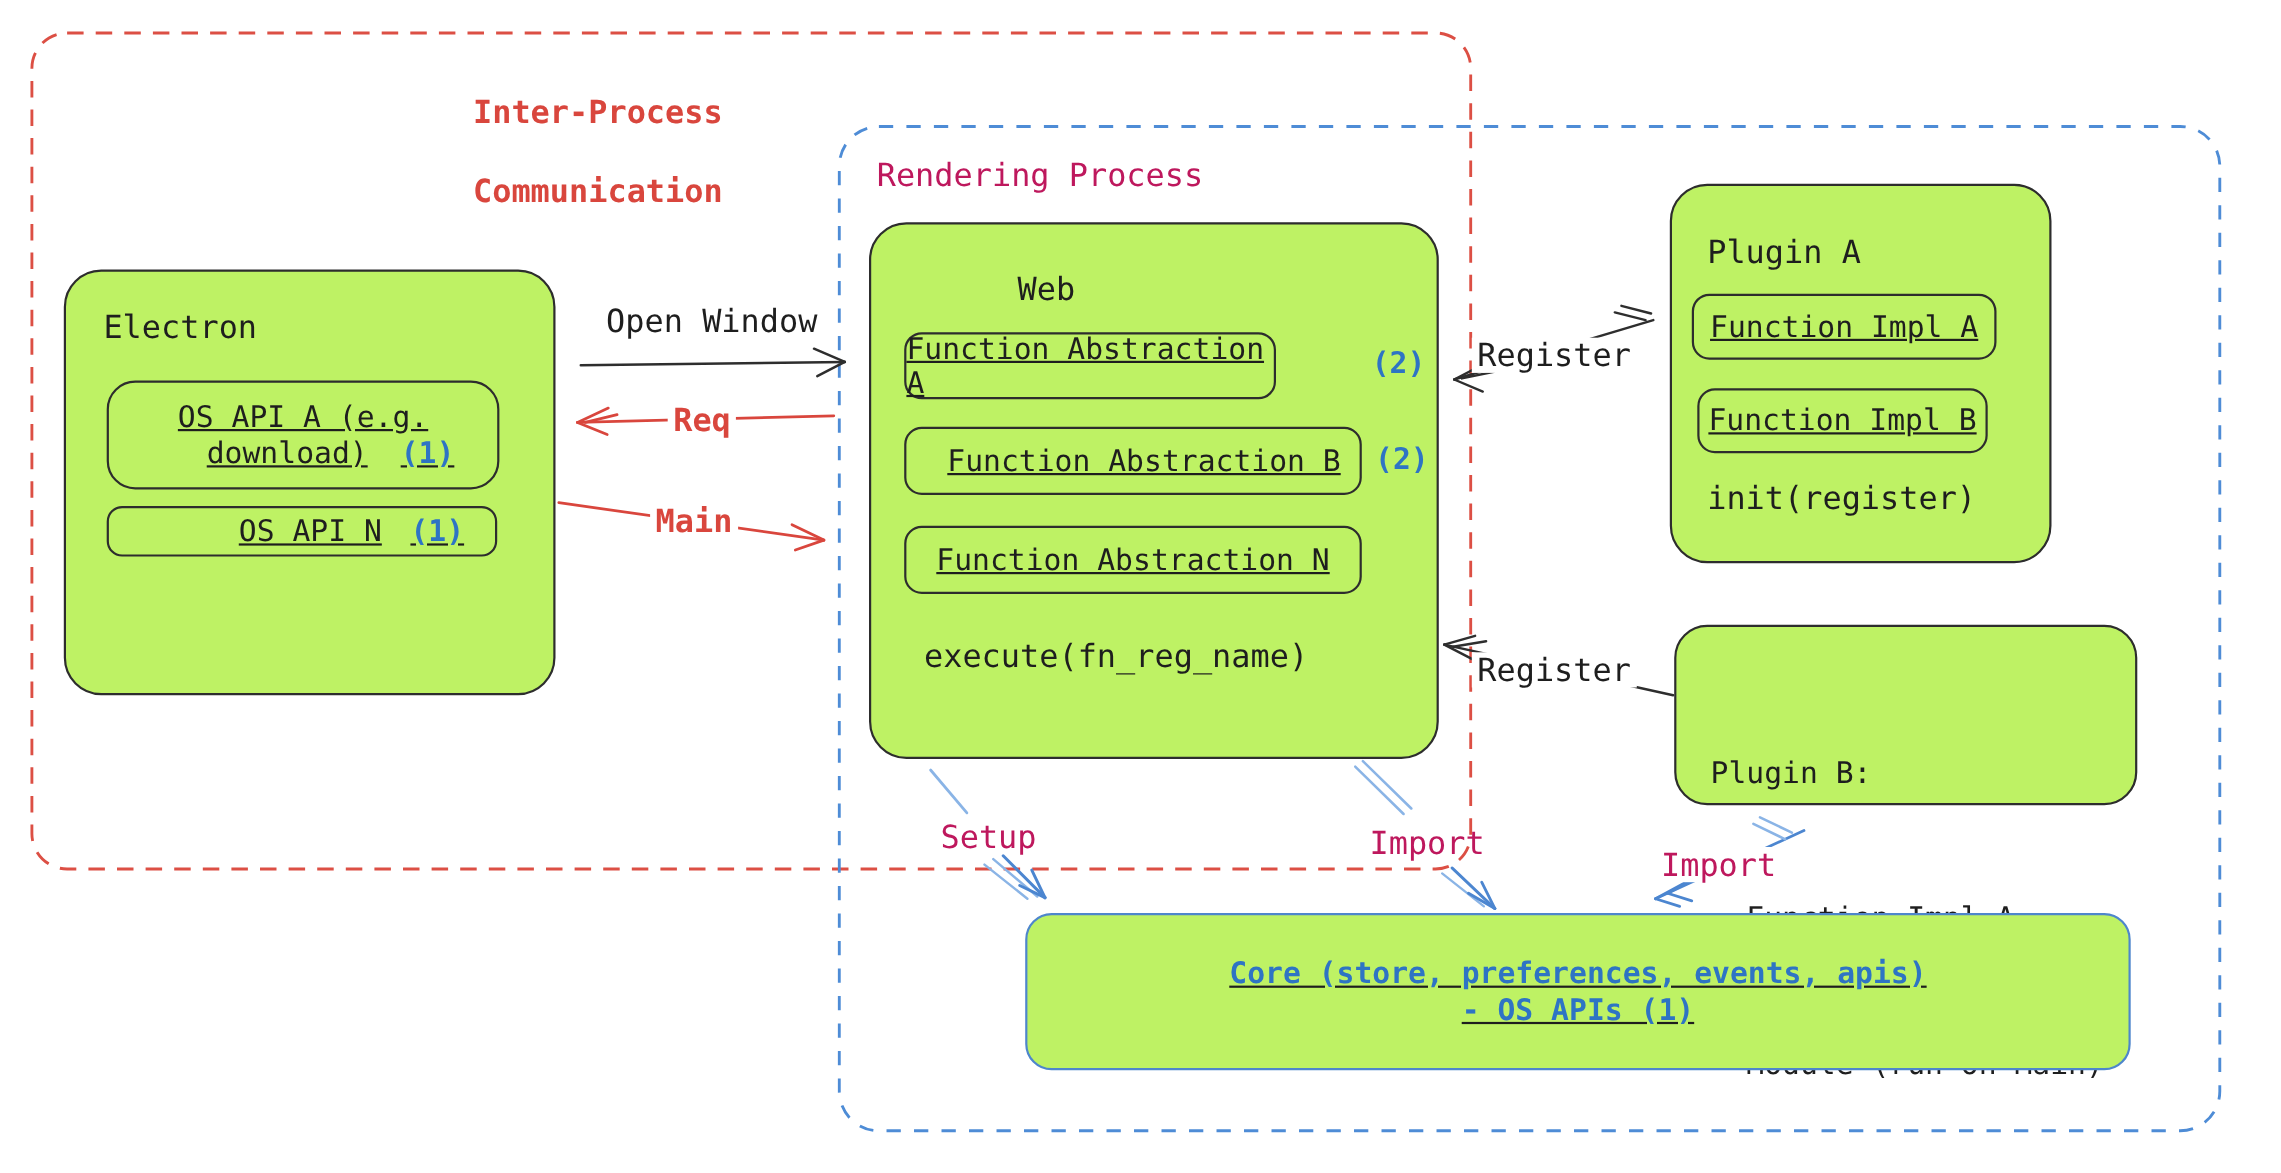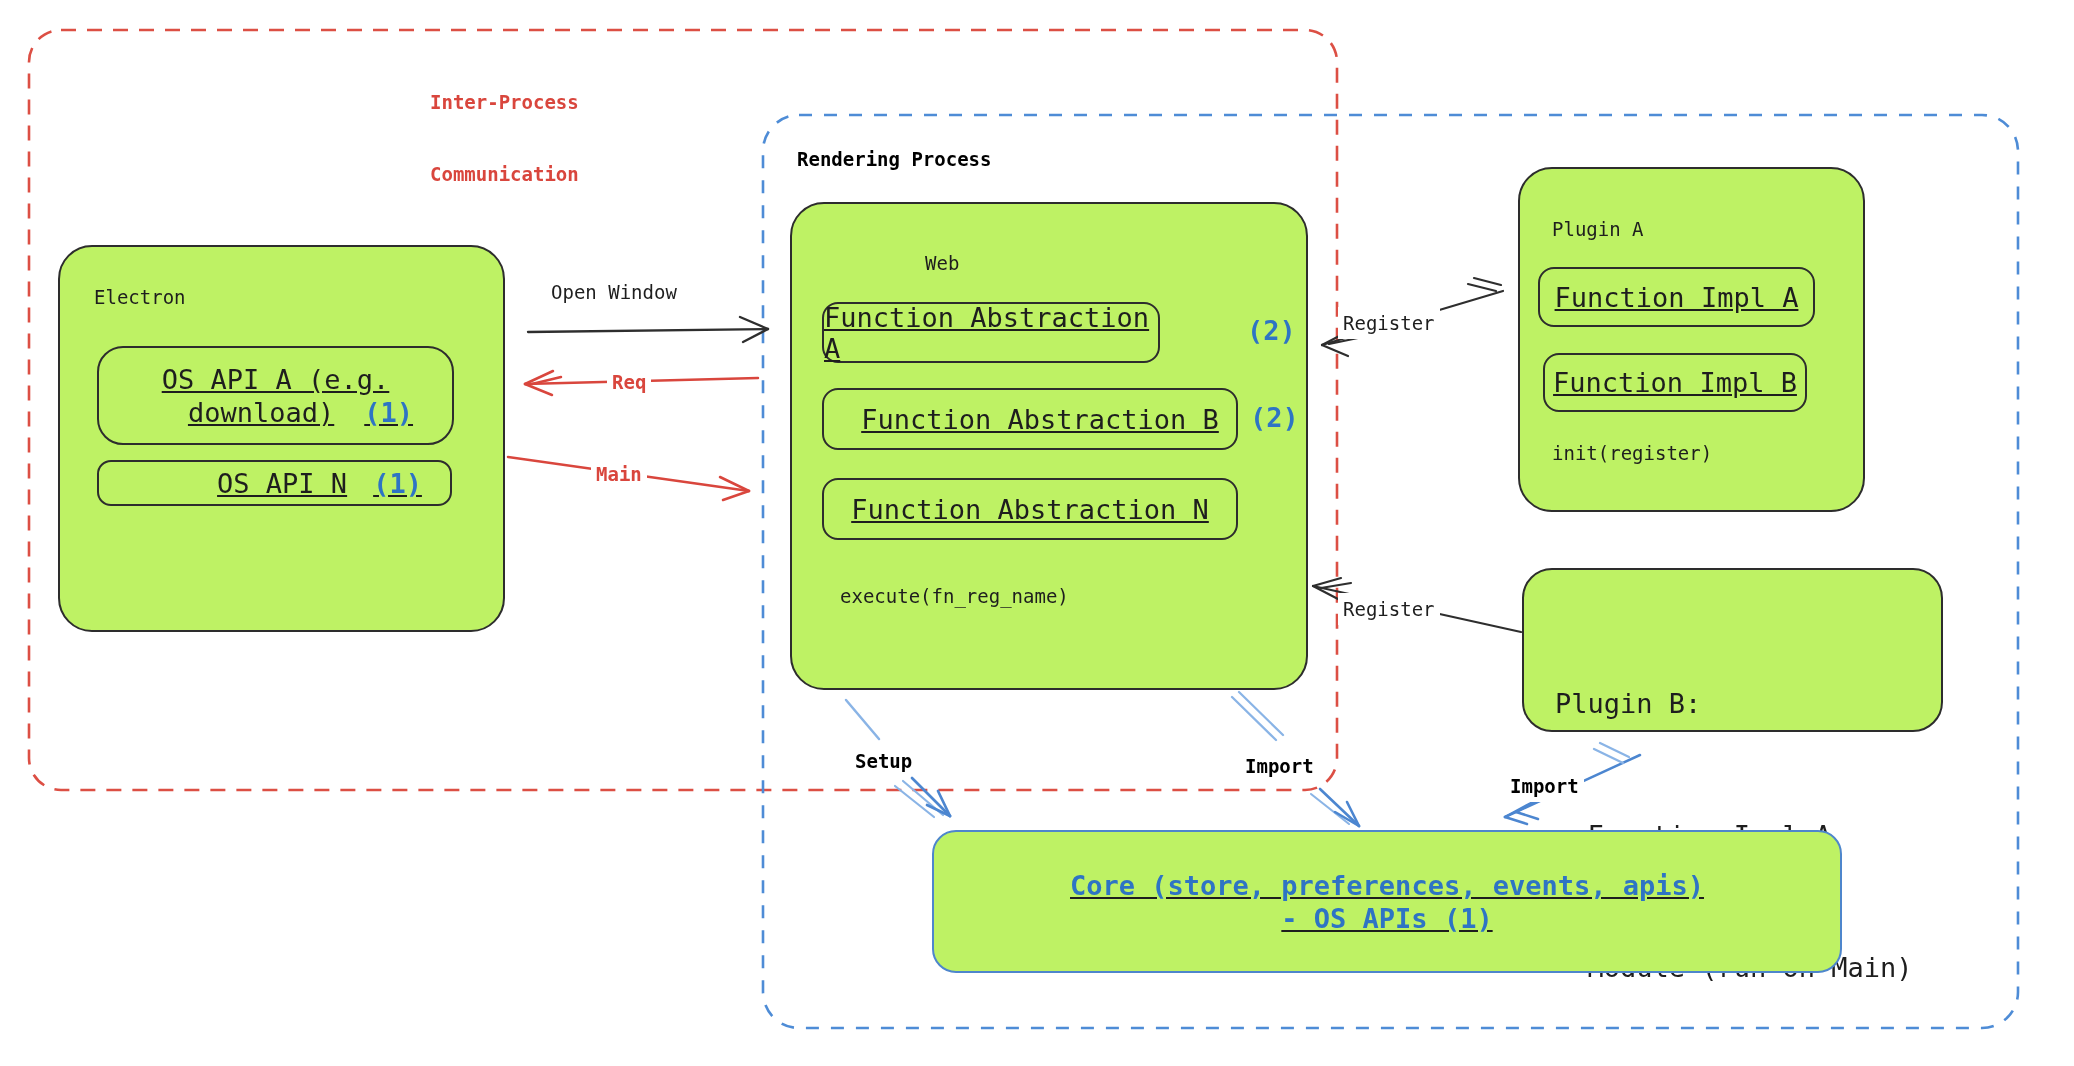--- a/index.html
+++ b/index.html
@@ -3,24 +3,24 @@
 <meta charset="utf-8">
 <style>
   html,body{margin:0;padding:0;background:#ffffff;}
   body{width:2074px;height:1066px;position:relative;overflow:hidden;
        font-family:"DejaVu Sans Mono","Liberation Mono",monospace;color:#1e1e1e;}
   .layer{position:absolute;left:0;top:0;width:2074px;height:1066px;}
   svg.layer{pointer-events:none;}
   .box{position:absolute;background:#bef264;border:2.6px solid #2d2d2d;border-radius:30px;box-sizing:border-box;z-index:2;text-decoration:underline;}
   .subbox{border-radius:16px;border-width:2.3px;display:flex;align-items:center;justify-content:center;
           font-size:27px;letter-spacing:0;}
-  .lbl{position:absolute;z-index:4;font-size:19px;white-space:pre;line-height:32px;}
+  .lbl{position:absolute;z-index:4;font-size:29px;white-space:pre;line-height:32px;}
   .lbl.bg{background:#ffffff;padding:0 5px;}
   .red{color:#d9463d;font-weight:bold;}
-  .blue{color:#000000;font-weight:bold;}
+  .blue{color:#be185d;font-weight:normal;}
   .badge{color:#2e74c4;font-weight:bold;z-index:4;position:absolute;font-size:27px;}
   .col{display:flex;flex-direction:column;align-items:center;justify-content:center;height:100%;line-height:33px;font-size:27px;}
   .row{display:flex;flex-direction:row;align-items:center;justify-content:center;height:100%;font-size:27px;}
   #core-box{border-color:#4e86cc;border-radius:24px;}
   #core-box .col{color:#2e74c4;font-weight:bold;line-height:33px;}
   #plugin-b-box .pbtext{position:absolute;left:31px;top:24px;font-size:27px;line-height:44px;white-space:pre;}
 </style>
 </head>
 <body>
 
@@ -70,21 +70,21 @@
 </div>
 
 <div class="box" id="plugin-b-box" style="left:1522px;top:568px;width:421px;height:164px;border-radius:30px;">
   <div class="pbtext">
     <div>Plugin B:</div>
     <div>- Function Impl A</div>
     <div>- Module (run on Main)</div>
   </div>
 </div>
 
-<div class="box" id="core-box" style="left:932px;top:830px;width:910px;height:143px;">
+<div class="box" id="core-box" style="left:932px;top:830px;width:1005px;height:143px;">
   <div class="col">
     <span>Core (store, preferences, events, apis)</span>
     <span>- OS APIs (1)</span>
   </div>
 </div>
 
 <svg class="layer" style="z-index:3" viewBox="0 0 2074 1066" stroke-linecap="round">
 
   <g stroke="#2e2e2e" stroke-width="2.3" fill="none">
     <path d="M528,332 L768,329"></path>

